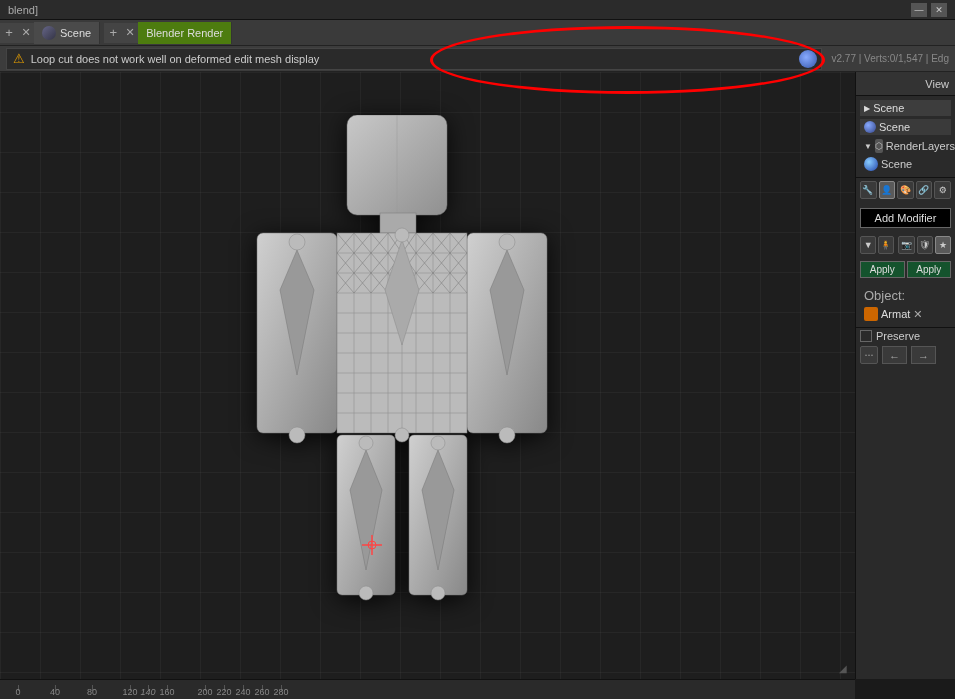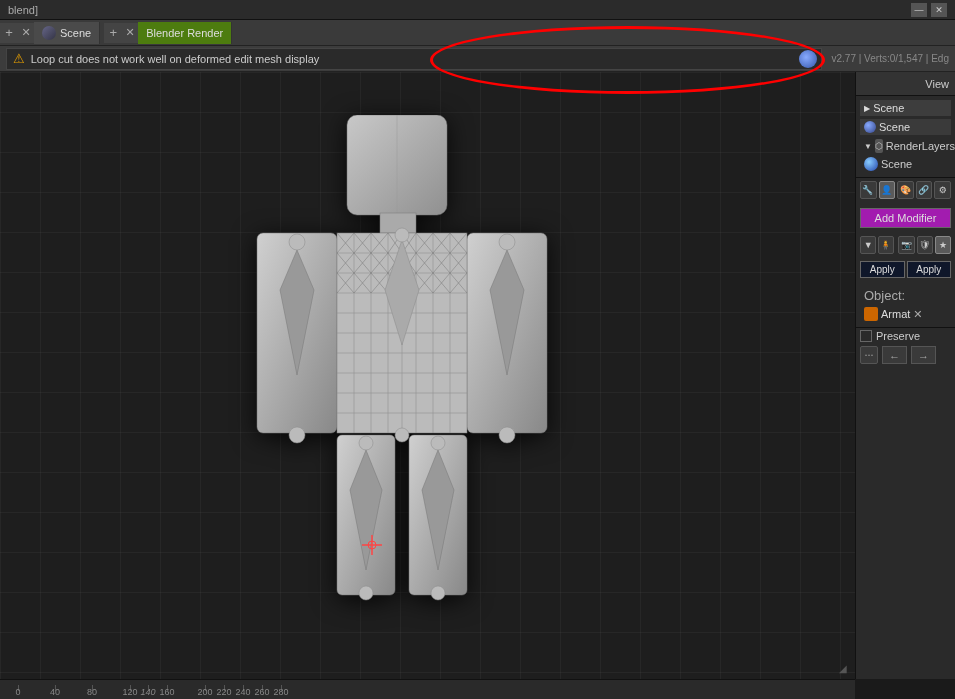--- a/index.html
+++ b/index.html
@@ -311,21 +311,21 @@
       color: #ccc;
     }
 
     .icon-btn.active {
       background: #5a5a5a;
       border-color: #888;
     }
 
     
     .add-modifier-btn {
-      background: #a21caf;
+      background: #000000;
       border: 1px solid #666;
       color: #ddd;
       padding: 3px 6px;
       font-size: 11px;
       cursor: pointer;
       width: 100%;
       text-align: center;
       margin: 4px 0;
     }
 
@@ -341,21 +341,21 @@
     
     .apply-buttons-row {
       display: flex;
       gap: 2px;
       padding: 2px 4px;
       margin-bottom: 2px;
     }
 
     .apply-btn {
       flex: 1;
-      background: #0f172a;
+      background: #14532d;
       border: 1px solid #666;
       color: #ddd;
       padding: 2px 3px;
       font-size: 10px;
       cursor: pointer;
       text-align: center;
     }
 
     
     .object-label {

